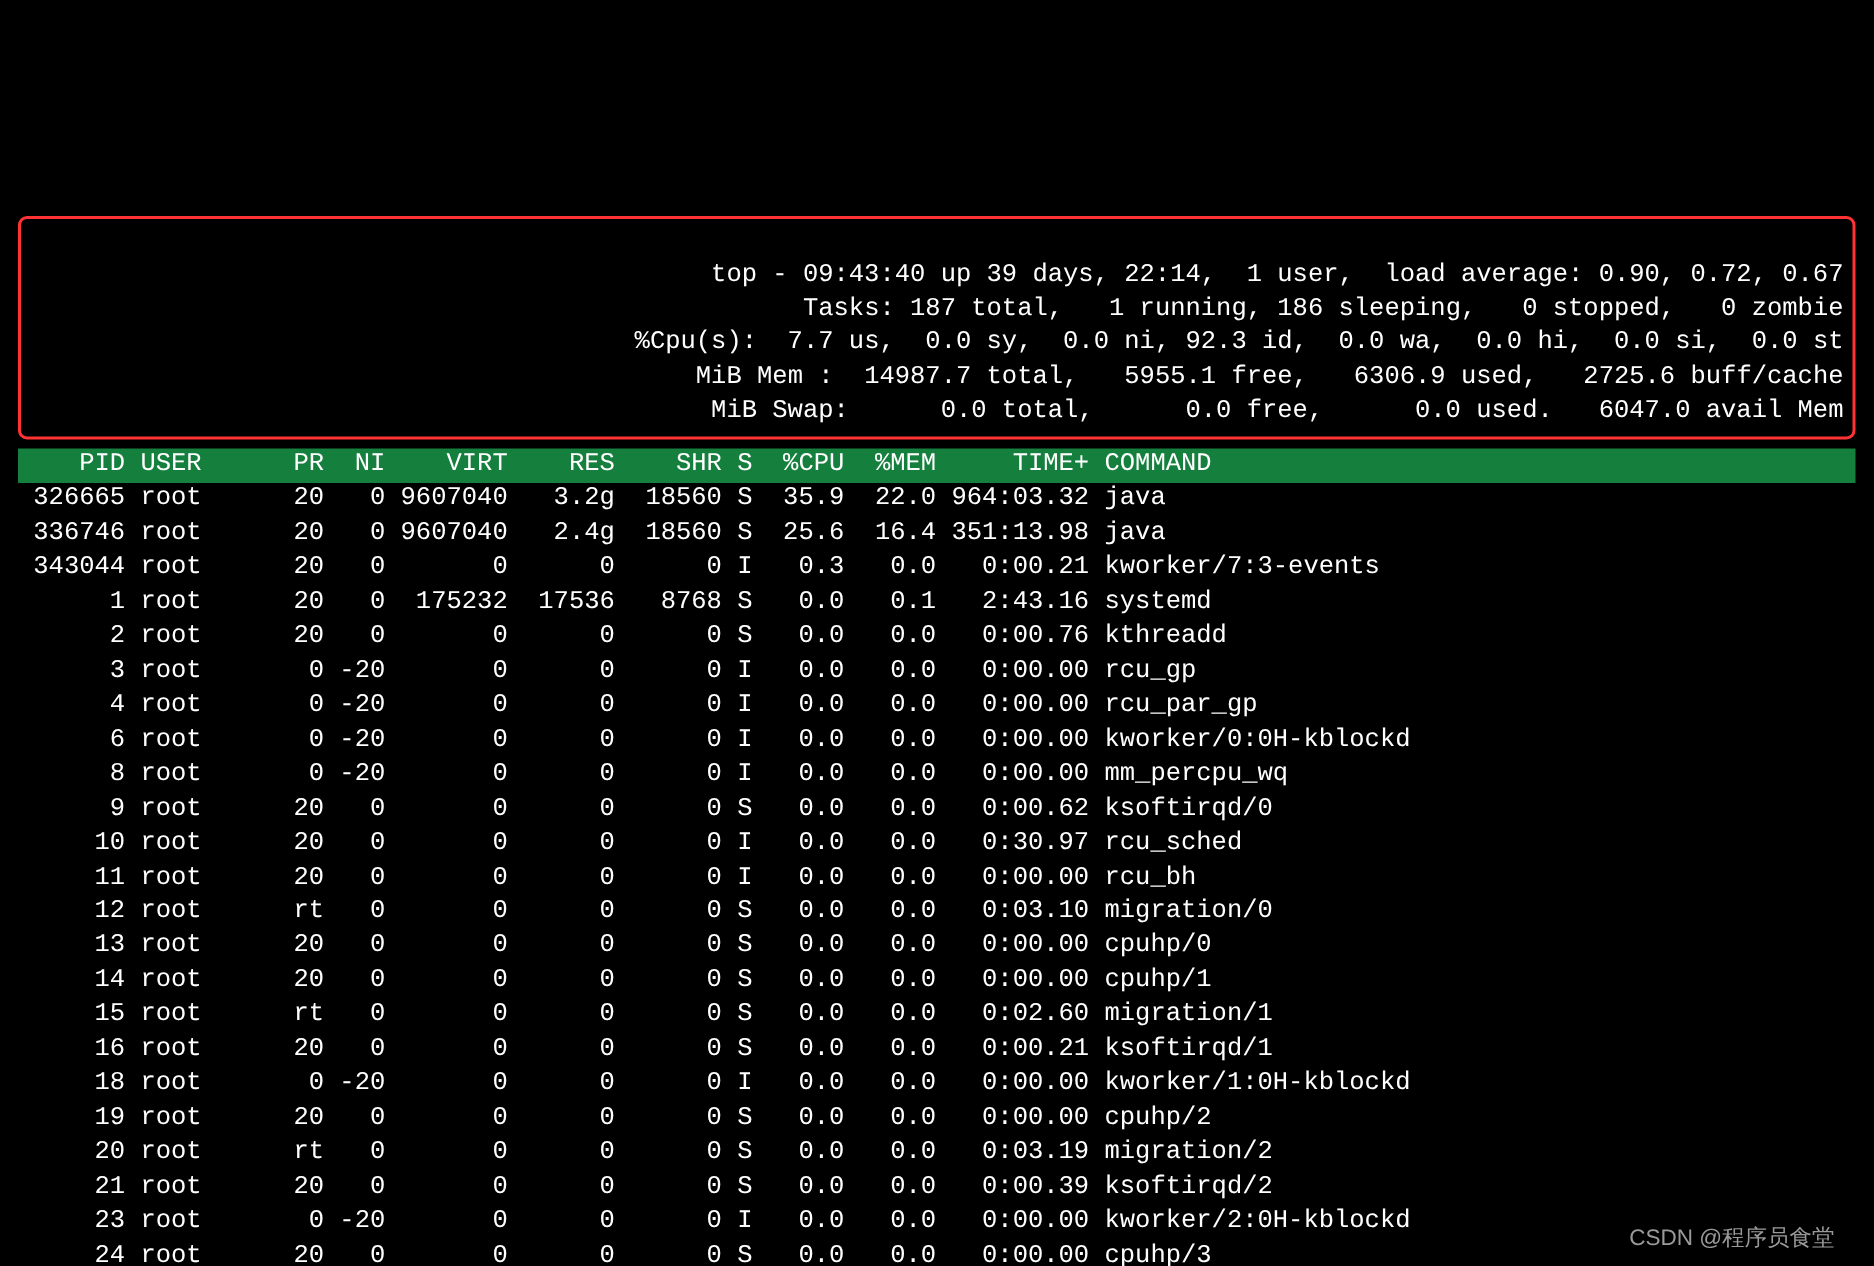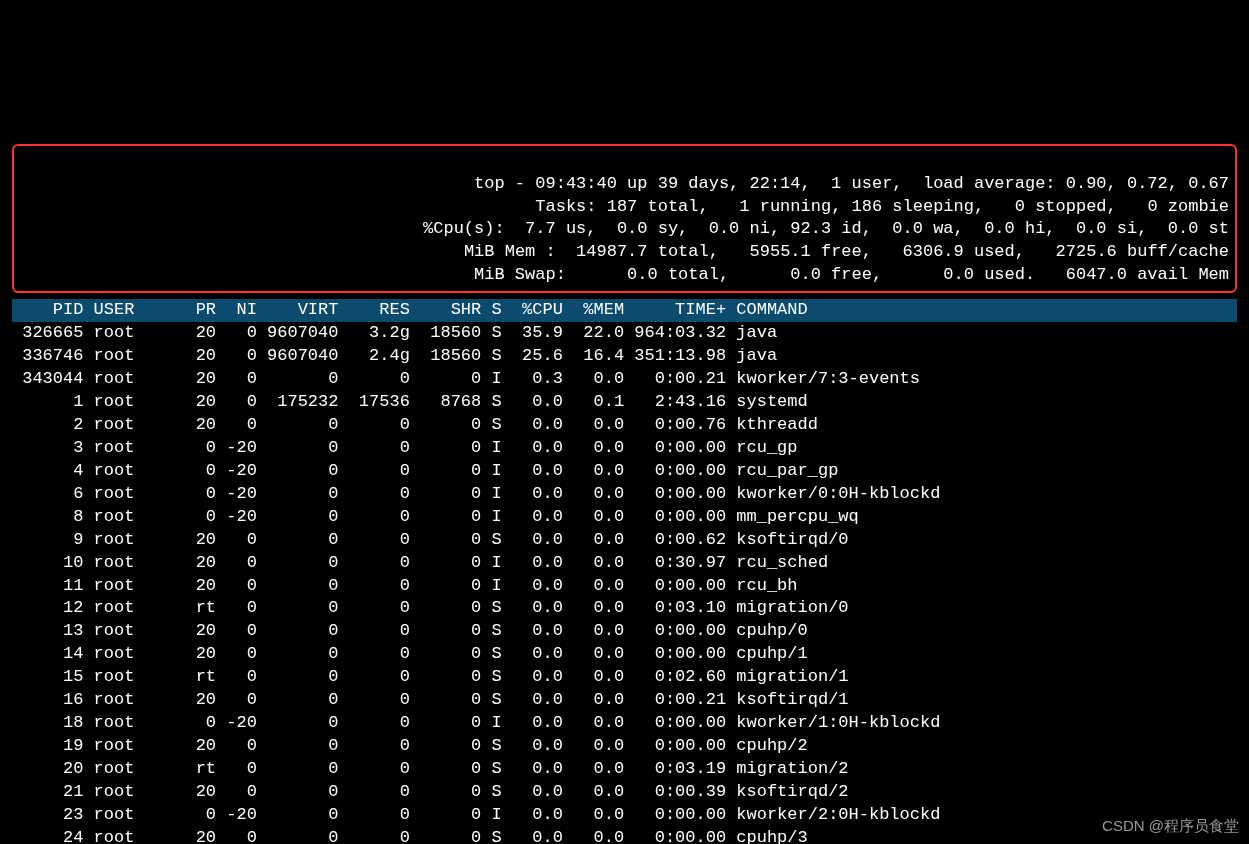--- a/index.html
+++ b/index.html
@@ -18,27 +18,27 @@
     padding:6px 12px 4px 12px;
   }
   .summary-box{
     border:2px solid #ff3333;
     border-radius:6px;
     padding:4px 6px 4px 6px;
     margin-bottom:6px;
     text-align:right;
   }
   .hdr-row{
-    background:#0c4a6e;
+    background:#15803d;
     color:#fff;
   }
   .tbl{}
   .watermark{
     position:fixed;
-    right:10px;
+    right:26px;
     bottom:8px;
     color:#9a9a9a;
     font-size:15px;
     font-family:Arial,"Microsoft YaHei",sans-serif;
     white-space:nowrap;
     pointer-events:none;
   }
 </style>
 </head>
 <body>

